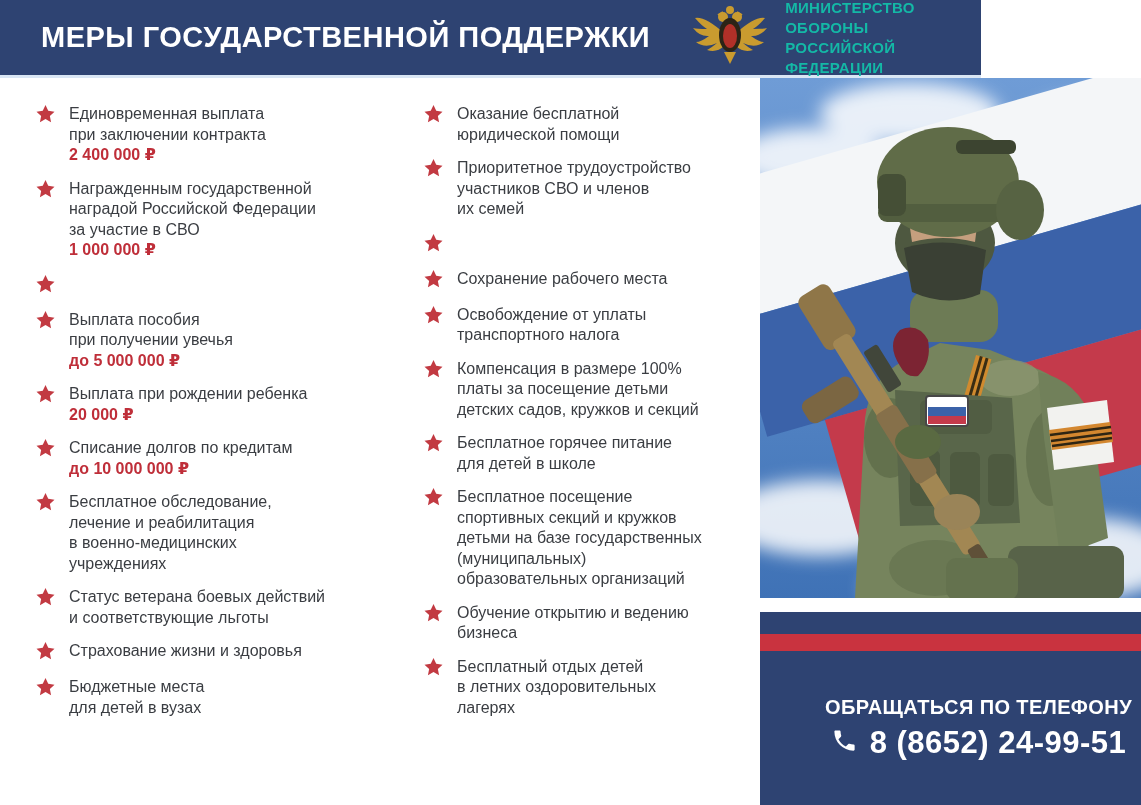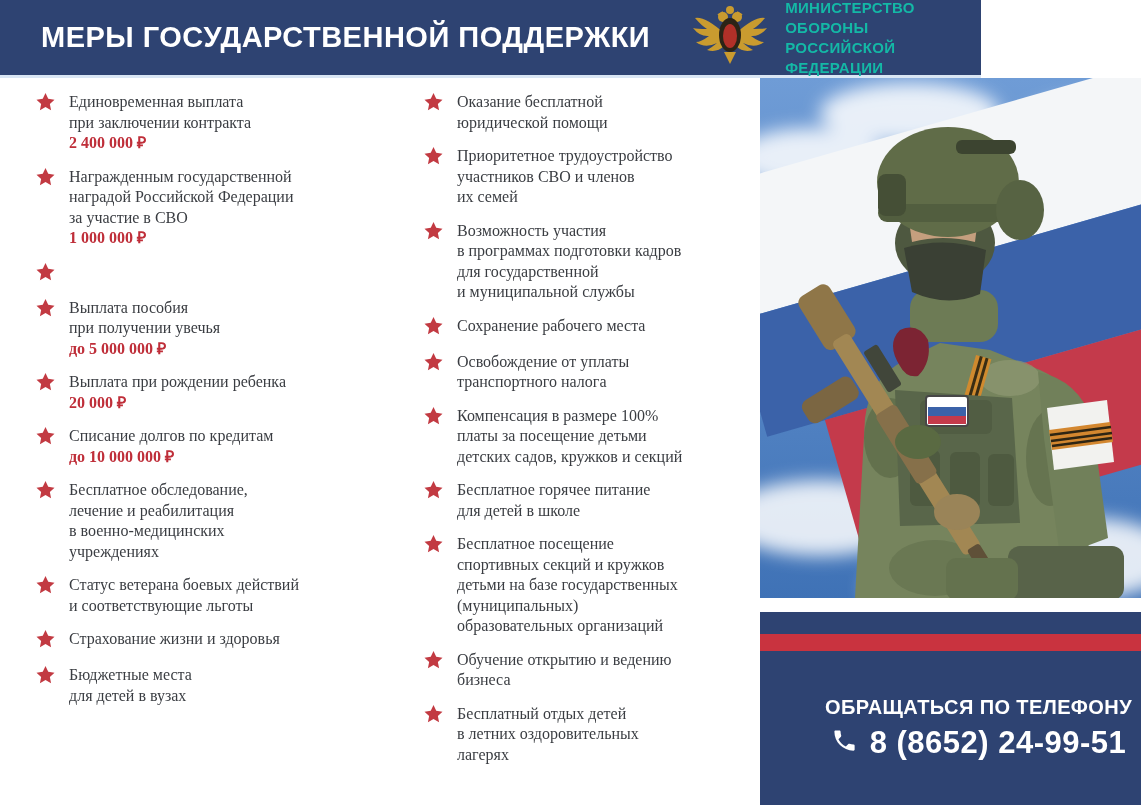--- a/index.html
+++ b/index.html
@@ -13,21 +13,21 @@
     background:#2e4372;border-bottom:3px solid #d9e6f4;
     display:flex;align-items:center;
   }
   .header-title{
     width:742px;text-align:center;color:#ffffff;font-weight:bold;
     font-size:29px;letter-spacing:.5px;
   }
   .header-right{display:flex;align-items:center;gap:16px;}
   .ministry-text{color:#14b8a6;font-weight:bold;font-size:15px;line-height:20px;letter-spacing:.3px;}
   
-  .col{position:absolute;top:92px;font-family:Liberation Serif, serif;}
+  .col{position:absolute;top:104px;}
   .col-left{left:36px;width:355px;}
   .col-right{left:424px;width:330px;}
   .benefit-item{display:flex;gap:13px;margin-bottom:13px;}
   .star{flex:none;width:20px;margin-top:1px;}
   .benefit-text{font-size:16px;line-height:20.5px;color:#3a3d42;}
   .amount{color:#bf2e39;font-weight:bold;}
   
   .photo{position:absolute;left:760px;top:78px;width:381px;height:520px;}
   .photo svg{display:block;}
   
@@ -202,23 +202,20 @@
         <span>Приоритетное трудоустройство<br>участников СВО и членов<br>их семей</span>
       </div>
     </div>
 
     <div class="benefit-item">
       <span class="star">
         <svg width="19" height="18" viewBox="0 0 20 19">
           <polygon points="10,0 12.9,6.2 19.5,7 14.6,11.5 15.9,18.1 10,14.8 4.1,18.1 5.4,11.5 0.5,7 7.1,6.2" fill="#c23a42"></polygon>
         </svg>
       </span>
-      <div class="benefit-text">
-        <span>Возможность участия<br>в программах подготовки кадров<br>для государственной<br>и муниципальной службы</span>
-      </div>
     </div>
 
     <div class="benefit-item">
       <span class="star">
         <svg width="19" height="18" viewBox="0 0 20 19">
           <polygon points="10,0 12.9,6.2 19.5,7 14.6,11.5 15.9,18.1 10,14.8 4.1,18.1 5.4,11.5 0.5,7 7.1,6.2" fill="#c23a42"></polygon>
         </svg>
       </span>
       <div class="benefit-text">
         <span>Сохранение рабочего места</span>

